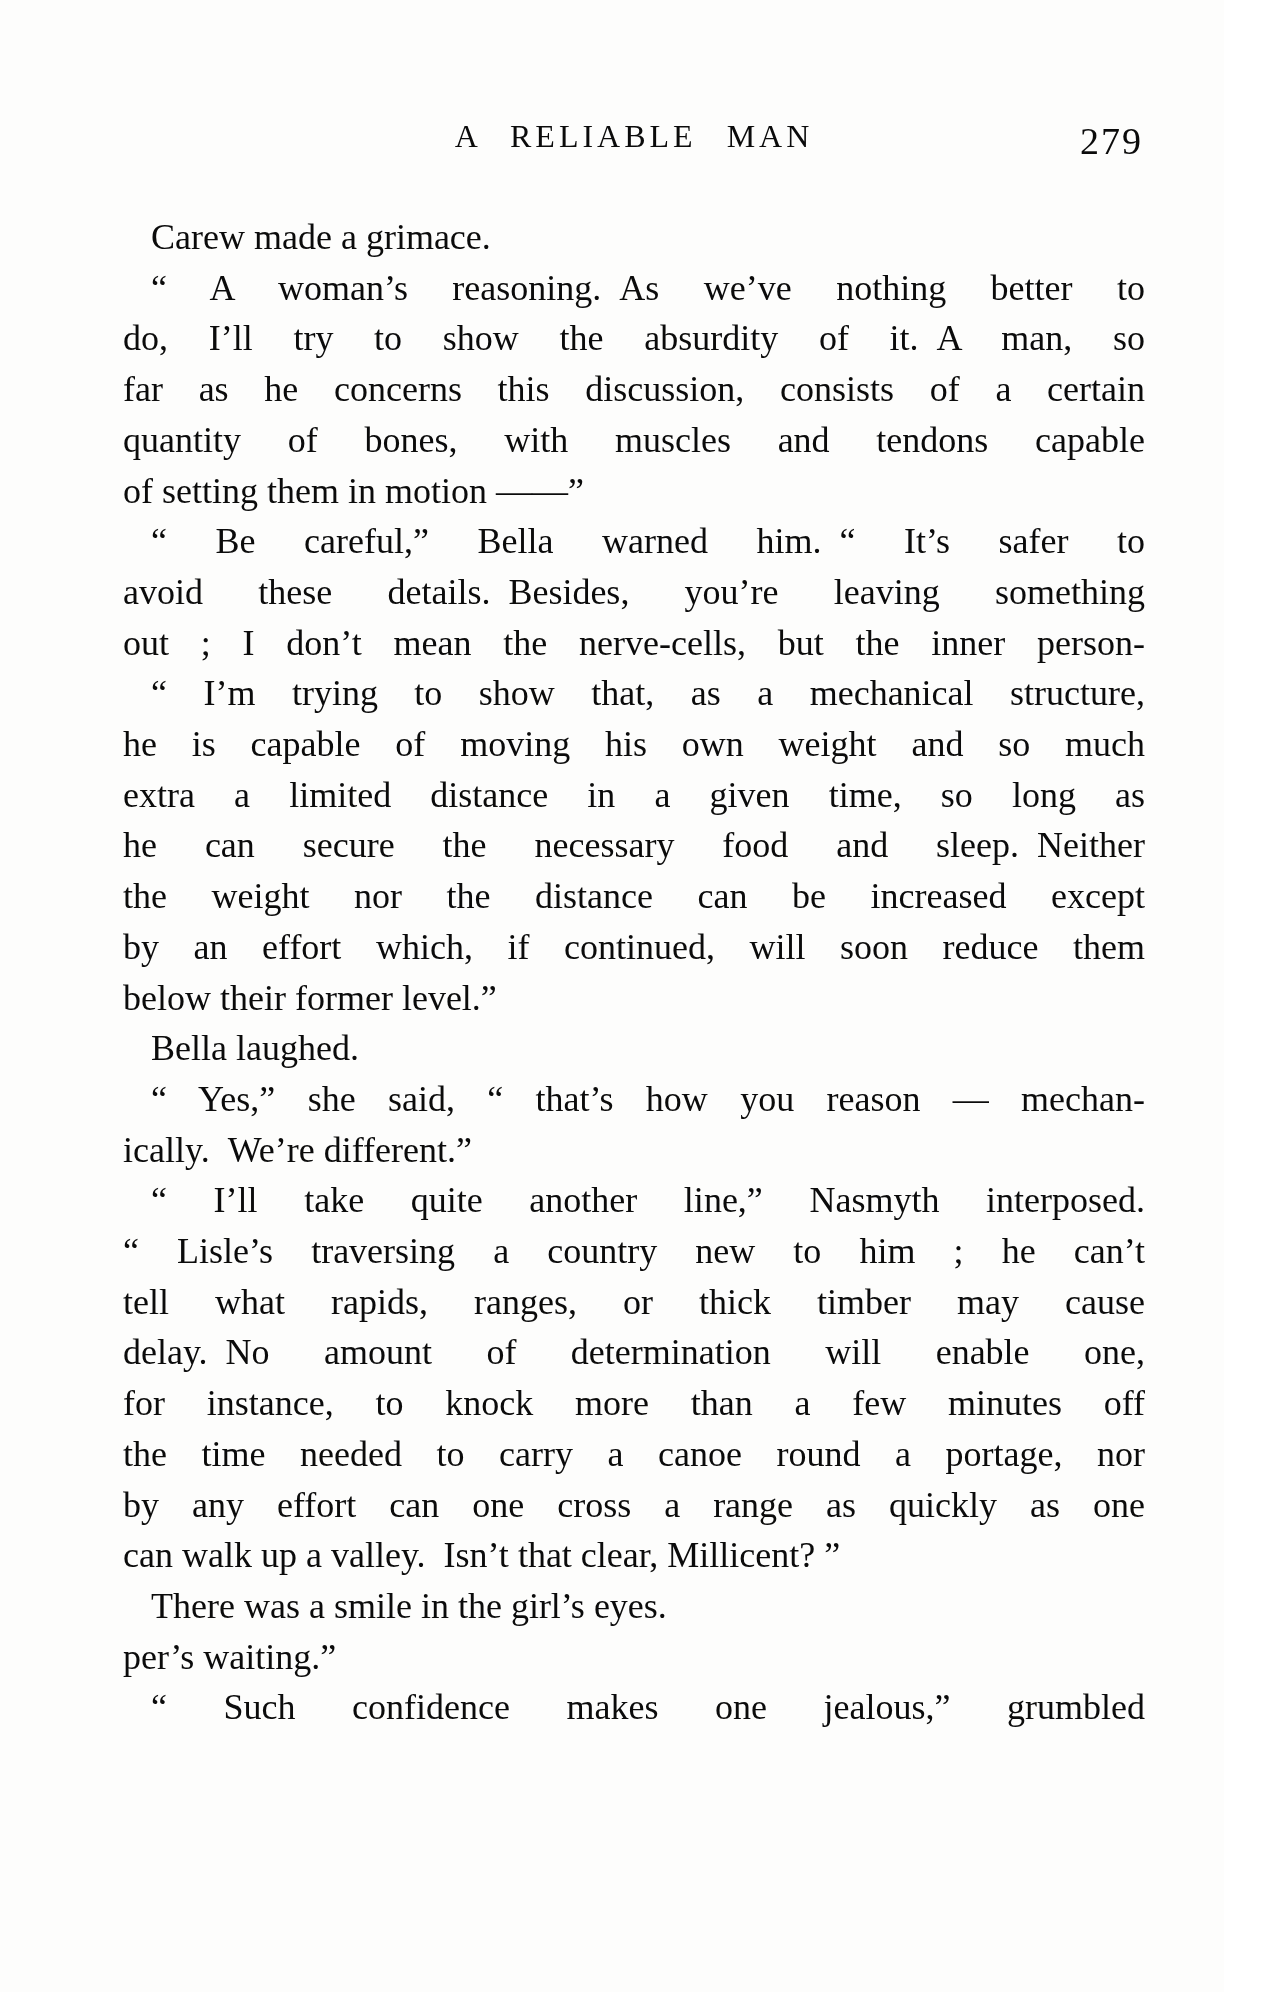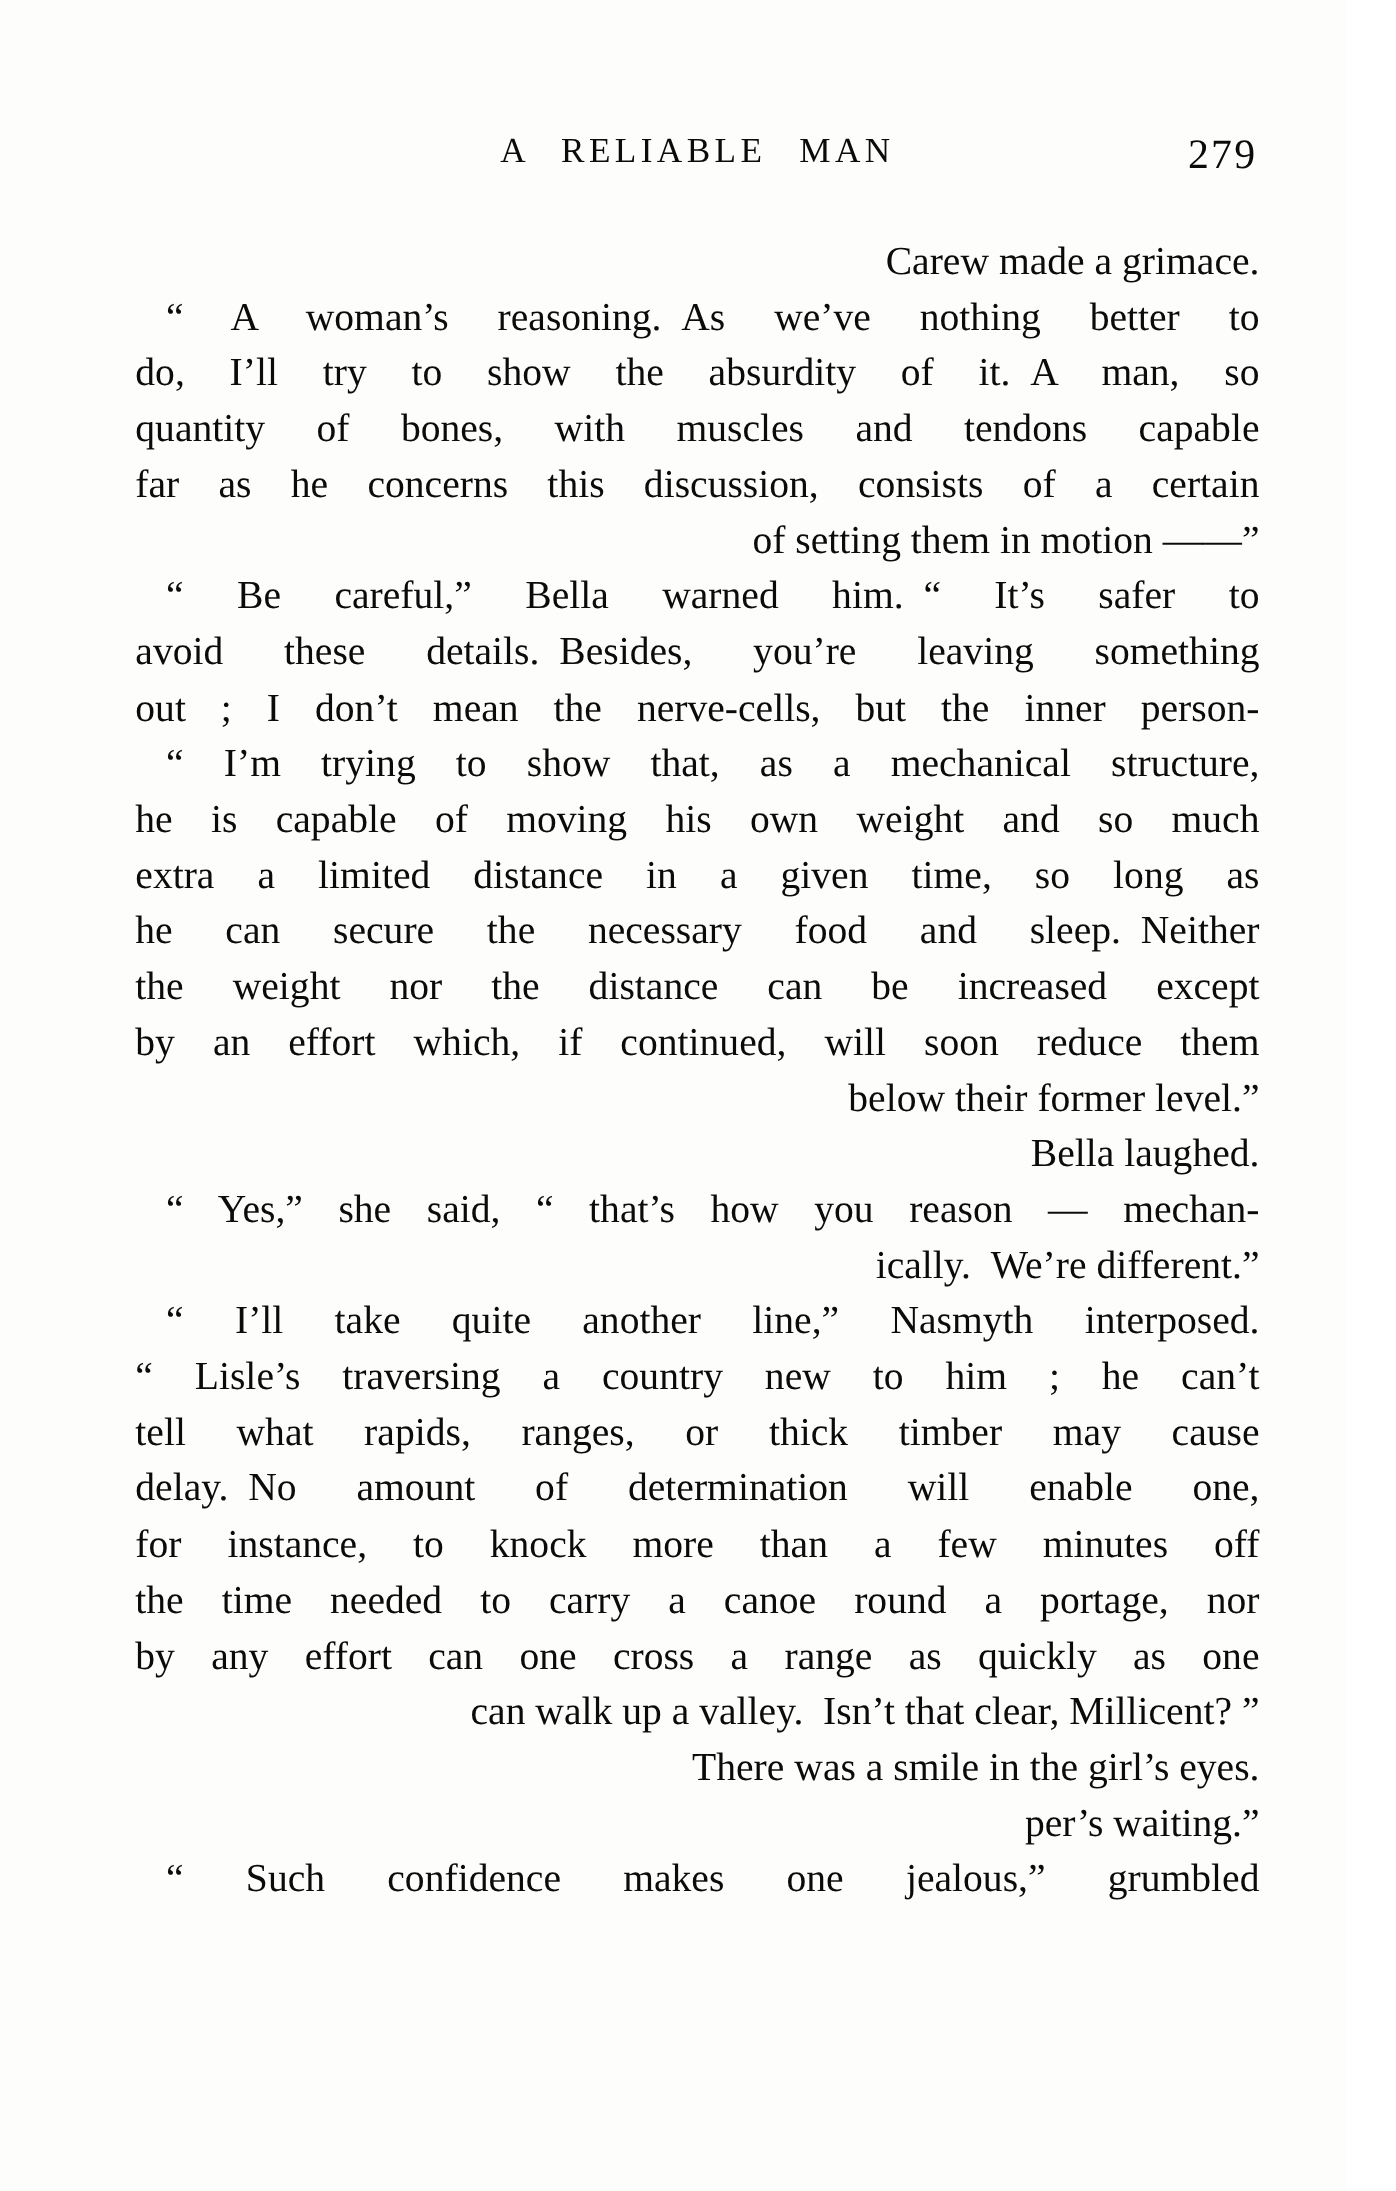--- a/index.html
+++ b/index.html
@@ -34,38 +34,38 @@
     letter-spacing: 2px;
   }
   .page-body {
     position: absolute;
     top: 212px;
     left: 123px;
     width: 1022px;
     font-size: 36px;
     line-height: 50.7px;
   }
-  .line { text-align: right; }
+  .line { text-align: left; }
   .line.j { text-align: justify; text-align-last: justify; }
   .line.indent { padding-left: 28px; }
 </style>
 </head>
 <body>
 
 <div class="page">
   <div class="header-row">
     <div class="running-title">A RELIABLE MAN</div>
     <div class="page-number">279</div>
   </div>
   <div class="page-body">
       <div class="line indent">Carew made a grimace.</div>
       <div class="line j indent">“ A woman’s reasoning. As we’ve nothing better to</div>
       <div class="line j">do, I’ll try to show the absurdity of it. A man, so</div>
+      <div class="line j">far as he concerns this discussion, consists of a certain</div>
       <div class="line j">quantity of bones, with muscles and tendons capable</div>
-      <div class="line j">far as he concerns this discussion, consists of a certain</div>
       <div class="line">of setting them in motion ——”</div>
       <div class="line j indent">“ Be careful,” Bella warned him. “ It’s safer to</div>
       <div class="line j">avoid these details. Besides, you’re leaving something</div>
       <div class="line j">out ; I don’t mean the nerve-cells, but the inner person-</div>
       <div class="line j indent">“ I’m trying to show that, as a mechanical structure,</div>
       <div class="line j">he is capable of moving his own weight and so much</div>
       <div class="line j">extra a limited distance in a given time, so long as</div>
       <div class="line j">he can secure the necessary food and sleep. Neither</div>
       <div class="line j">the weight nor the distance can be increased except</div>
       <div class="line j">by an effort which, if continued, will soon reduce them</div>

